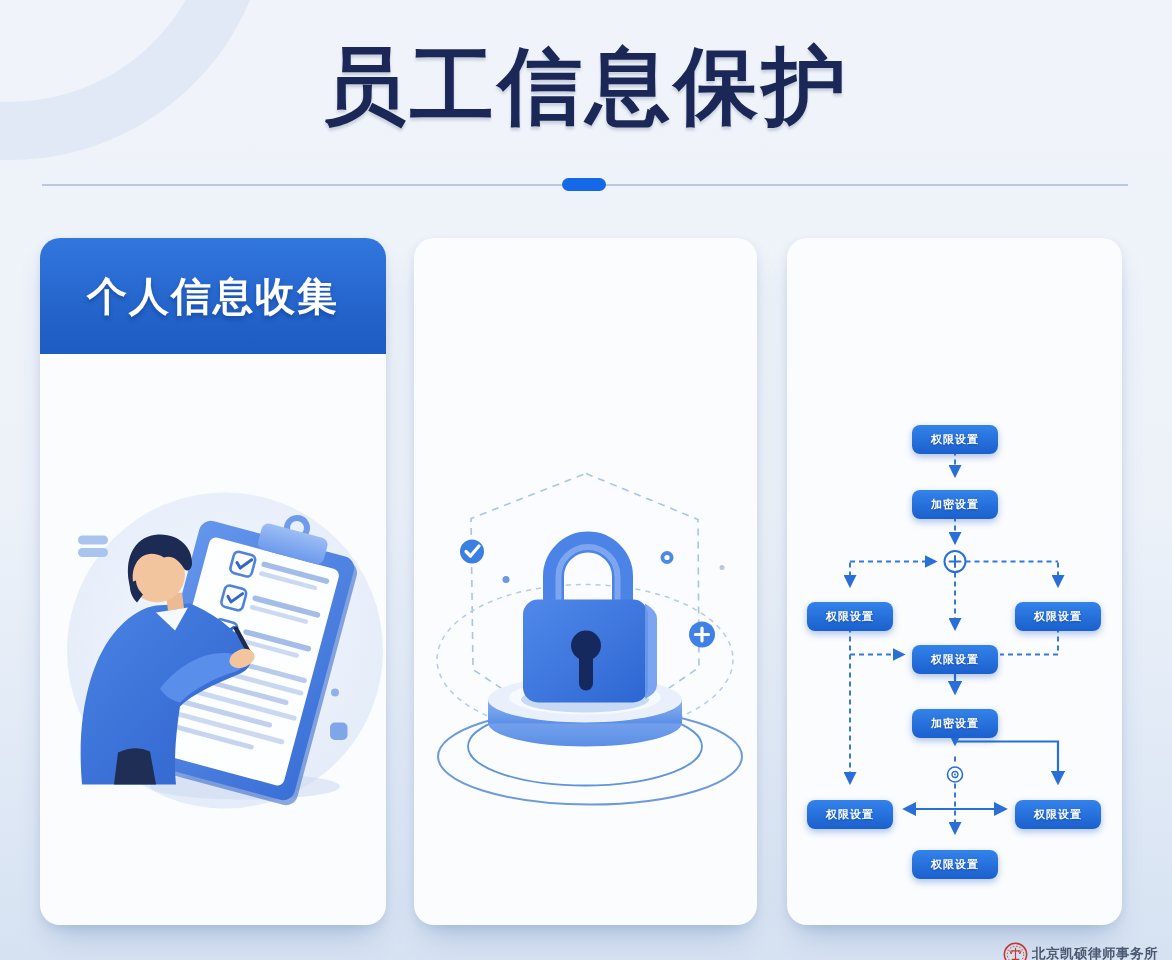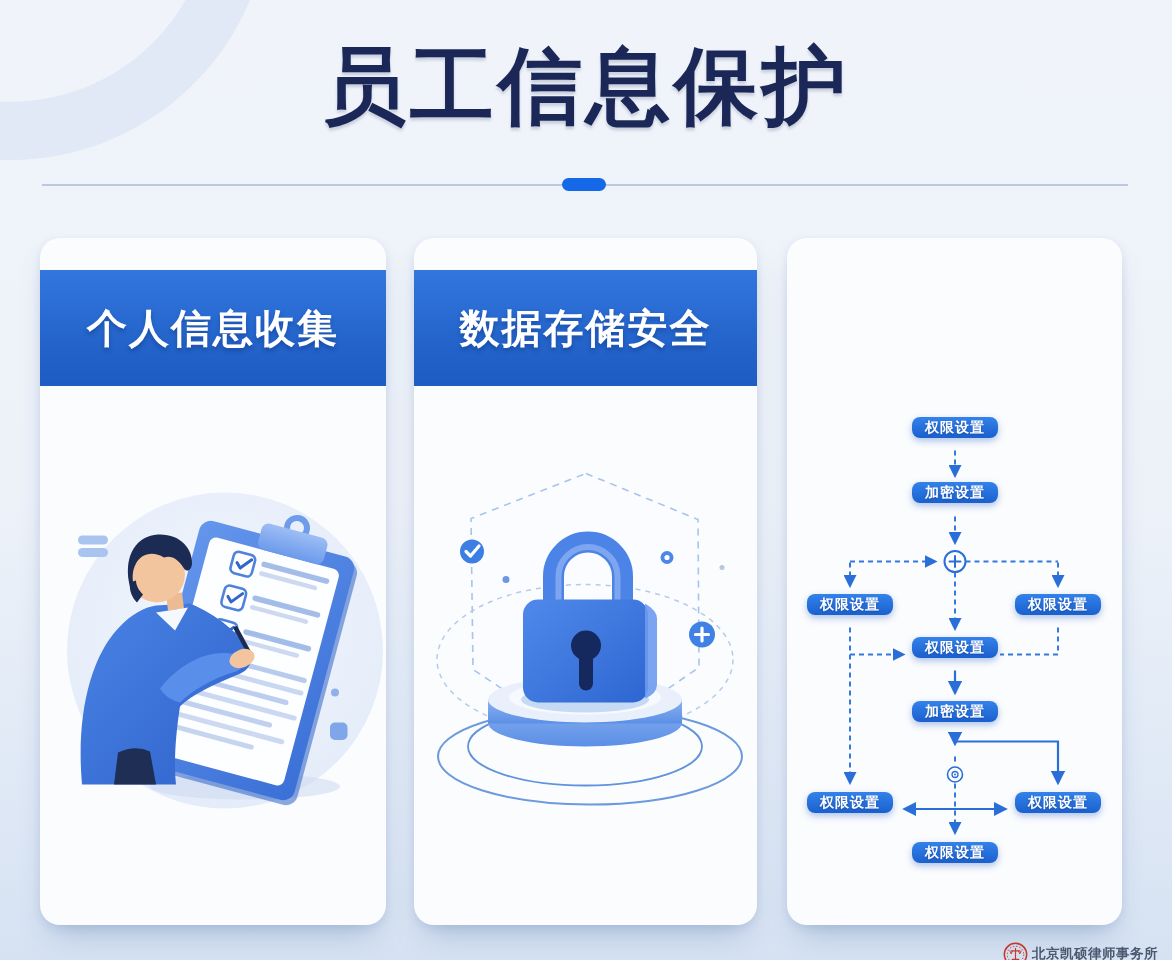--- a/index.html
+++ b/index.html
@@ -31,38 +31,39 @@
     position:absolute; top:238px; height:687px; border-radius:20px;
     background:#fbfcfe; overflow:hidden;
     box-shadow:0 18px 30px -12px rgba(100,130,180,.45), 0 3px 8px rgba(120,145,190,.18);
   }
   .card1 { left:40px;  width:346px; }
   .card2 { left:414px; width:343px; }
   .card3 { left:787px; width:335px; }
   .card-header {
     position:absolute; top:0; left:0; right:0; height:116px;
     background:linear-gradient(180deg,#3277de 0%, #2363ca 65%, #1d5cc2 100%);
-    display:flex; align-items:center; justify-content:center;margin-top:32px;
+    display:flex; align-items:center; justify-content:center;
   }
   .card-header span {
     color:#ffffff; font-size:40px; font-weight:800; letter-spacing:2px;
     text-shadow:0 3px 4px rgba(8,35,95,.35);
   }
   .card-body { position:absolute; top:116px; left:0; right:0; bottom:0; }
   .illu { position:absolute; inset:0; width:100%; height:100%; }
 
   
   .flow-svg { position:absolute; inset:0; width:100%; height:100%; pointer-events:none; }
   .fnode {
-    position:absolute; width:86px; height:21px; border-radius:8px;
+    position:absolute; width:86px; height:29px; border-radius:8px;
     background:linear-gradient(180deg,#3382ea 0%, #1b60ce 100%);
-    color:#fff; font-size:14px; font-weight:700; letter-spacing:1px;
+    color:#fff; font-size:11px; font-weight:700; letter-spacing:1px;
     display:flex; align-items:center; justify-content:center;
     box-shadow:0 3px 7px rgba(25,90,190,.35);
     text-shadow:0 1px 2px rgba(10,40,110,.4);
+    margin-top:8px;
   }
 
   
   .brand {
     position:absolute; left:1003px; top:939px; height:30px;
     display:flex; align-items:center; gap:4px;
   }
   .brand span {
     font-size:13.5px; font-weight:700; color:#4a5870; letter-spacing:.5px;
   }
@@ -152,23 +153,20 @@
           <path d="M89,228 C84,200 97,181 118,180 C140,179 153,194 152,210 C151,216 147,218 144,214 C139,205 131,200 124,203 C113,196 101,199 96,209 C92,216 92,224 94,233 C92,236 90,234 89,228 Z" fill="#1c2b53"></path>
           <path d="M90,228 C89,236 92,243 97,248 L103,240 C99,236 96,231 96,226 Z" fill="#1c2b53"></path>
           <path d="M196,274 L209,298" stroke="#1c2b53" stroke-width="4.5" stroke-linecap="round"></path>
           <ellipse cx="202" cy="304" rx="13" ry="9" transform="rotate(-22 202 304)" fill="#f3c59e"></ellipse>
         </g>
       </svg>
     </div>
   </section>
 
   <section class="card card2">
-    <header class="card-header">
-      <span>数据存储安全</span>
-    </header>
     <div class="card-body">
       <svg class="illu" viewBox="0 0 343 570">
         <defs>
           <linearGradient id="lockBody" x1="0" y1="0" x2="1" y2="1">
             <stop offset="0%" stop-color="#5089ea"></stop>
               <stop offset="100%" stop-color="#2e66d2"></stop>
           </linearGradient>
           <linearGradient id="pedSide" x1="0" y1="0" x2="0" y2="1">
             <stop offset="0%" stop-color="#8cb2f0"></stop>
               <stop offset="100%" stop-color="#5b8fe6"></stop>

